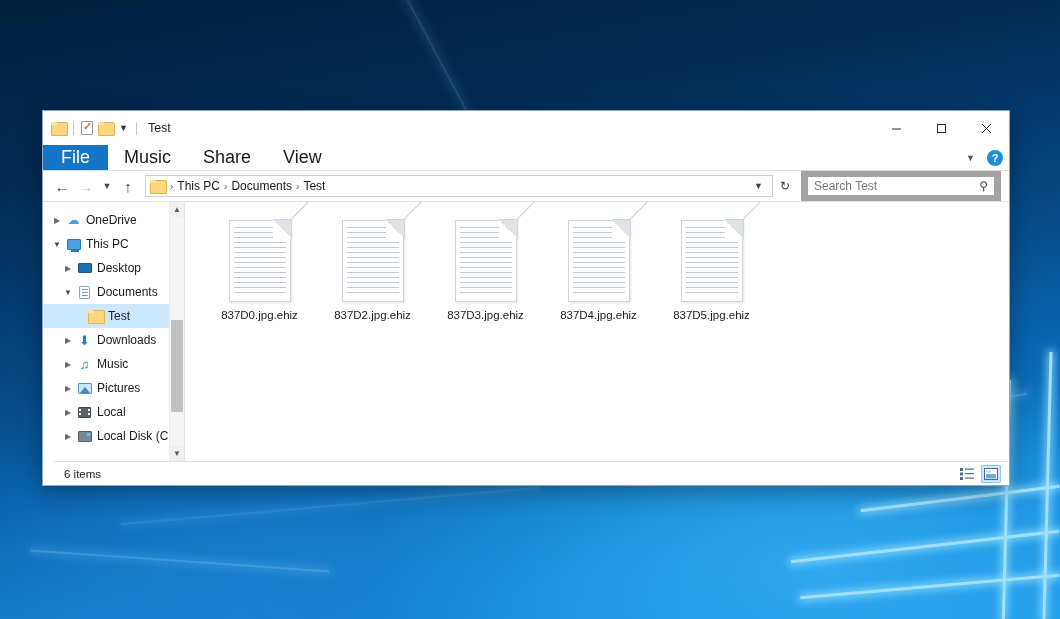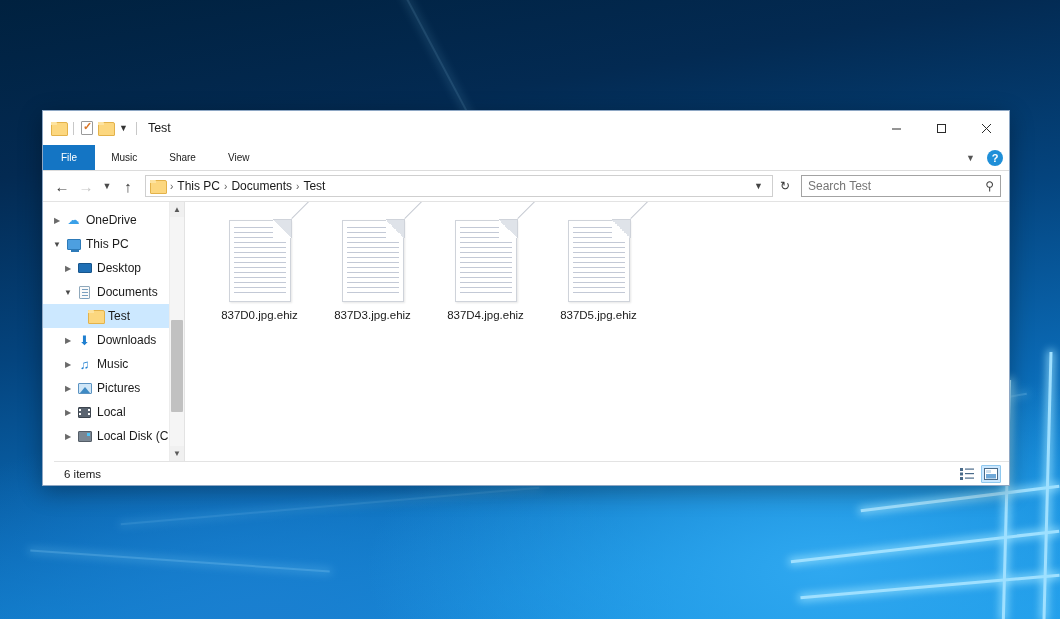--- a/index.html
+++ b/index.html
@@ -76,21 +76,21 @@
   #wincontrols { position:absolute; right:0; top:0; display:flex; height:34px; }
   .wc { width:45px; height:34px; display:flex; align-items:center; justify-content:center; }
   .wc svg { display:block; }
 
   
   #ribbon {
     height:26px; background:#ffffff; display:flex; align-items:stretch;
     border-bottom:1px solid #dcdcdc; position:relative; flex:0 0 26px;
   }
   .tab {
-    padding:0 16px; display:flex; align-items:center; font-size:10px;
+    padding:0 16px; display:flex; align-items:center; font-size:18px;
     color:#1a1a1a; cursor:default;
   }
   .tab.file { background:#1475c4; color:#ffffff; padding:0 18px; }
   #ribbon-right { position:absolute; right:6px; top:0; height:26px; display:flex; align-items:center; gap:8px; }
   #ribbon-expand { font-size:9px; color:#555; padding:0 4px; cursor:default; }
   #help-btn {
     width:16px; height:16px; border-radius:50%; background:#1f8fd8;
     color:#fff; font-size:11px; font-weight:bold; display:flex;
     align-items:center; justify-content:center; line-height:1;
   }
@@ -113,21 +113,21 @@
   }
   #addressbar .folder-ico { margin-right:4px; }
   .crumb { padding:0 3px; cursor:default; }
   .crumb-sep { color:#5a5a5a; font-size:10px; padding:0 1px; }
   #addr-caret { margin-left:auto; font-size:9px; color:#444; padding:0 5px; }
   #refresh-btn {
     width:20px; height:22px; display:flex; align-items:center; justify-content:center;
     font-size:12px; color:#333; border:1px solid transparent; margin-right:4px;
   }
   #searchbox {
-    width:200px; height:22px; border:1px solid #a3a3a3; background:#fff;
+    width:200px; height:32px; border:7px solid #a3a3a3; background:#fff;
     display:flex; align-items:center; padding:0 6px; font-size:12px;
   }
   #search-input {
     border:none; outline:none; flex:1; font-size:12px; color:#6d6d6d;
     font-family:"Liberation Sans", sans-serif; background:transparent;
   }
   #search-icon { font-size:12px; color:#444; }
 
   
   #body { flex:1; display:flex; border-top:1px solid #e3e3e3; min-height:0; }
@@ -429,20 +429,31 @@
               <div class="doc-lines"></div>
               <div class="doc-lines-short"></div>
               <div class="doc-fold-mask"></div>
               <div class="doc-fold"></div>
               <div class="fold-diag"></div>
             </div>
             <div class="filename">837D0.jpg.ehiz</div>
           </div>
 
 
+          <div class="fileitem">
+            <div class="doc-icon">
+              <div class="doc-page"></div>
+              <div class="doc-lines"></div>
+              <div class="doc-lines-short"></div>
+              <div class="doc-fold-mask"></div>
+              <div class="doc-fold"></div>
+              <div class="fold-diag"></div>
+            </div>
+            <div class="filename">837D2.jpg.ehiz</div>
+          </div>
 
           <div class="fileitem">
             <div class="doc-icon">
               <div class="doc-page"></div>
               <div class="doc-lines"></div>
               <div class="doc-lines-short"></div>
               <div class="doc-fold-mask"></div>
               <div class="doc-fold"></div>
               <div class="fold-diag"></div>
             </div>

